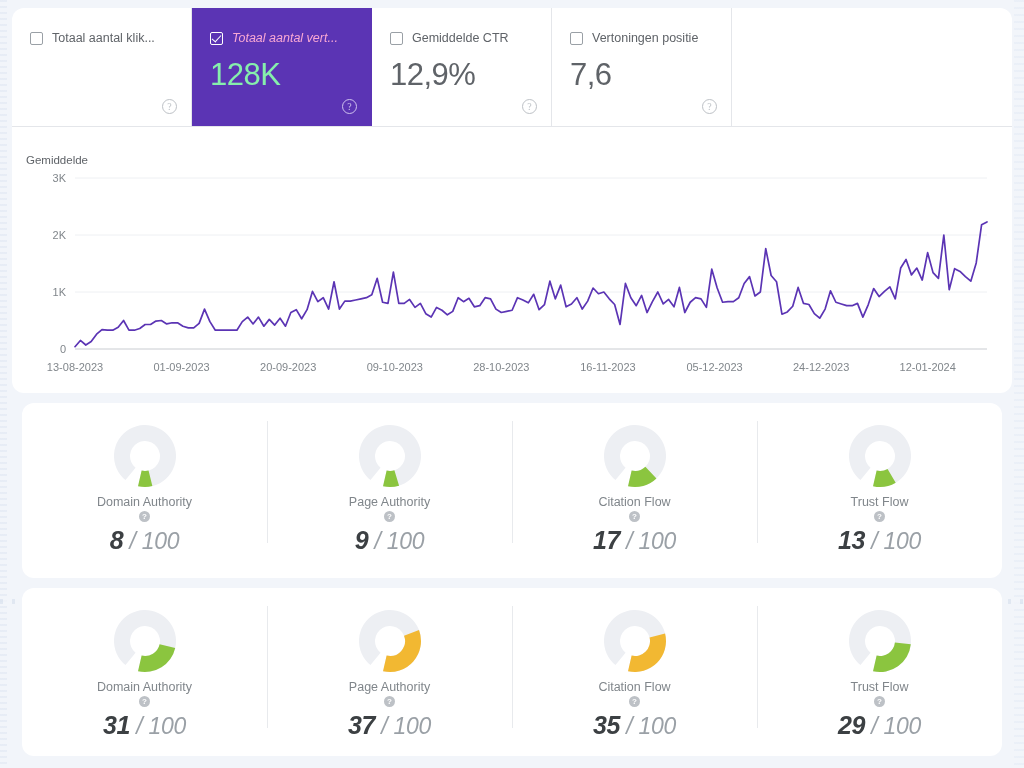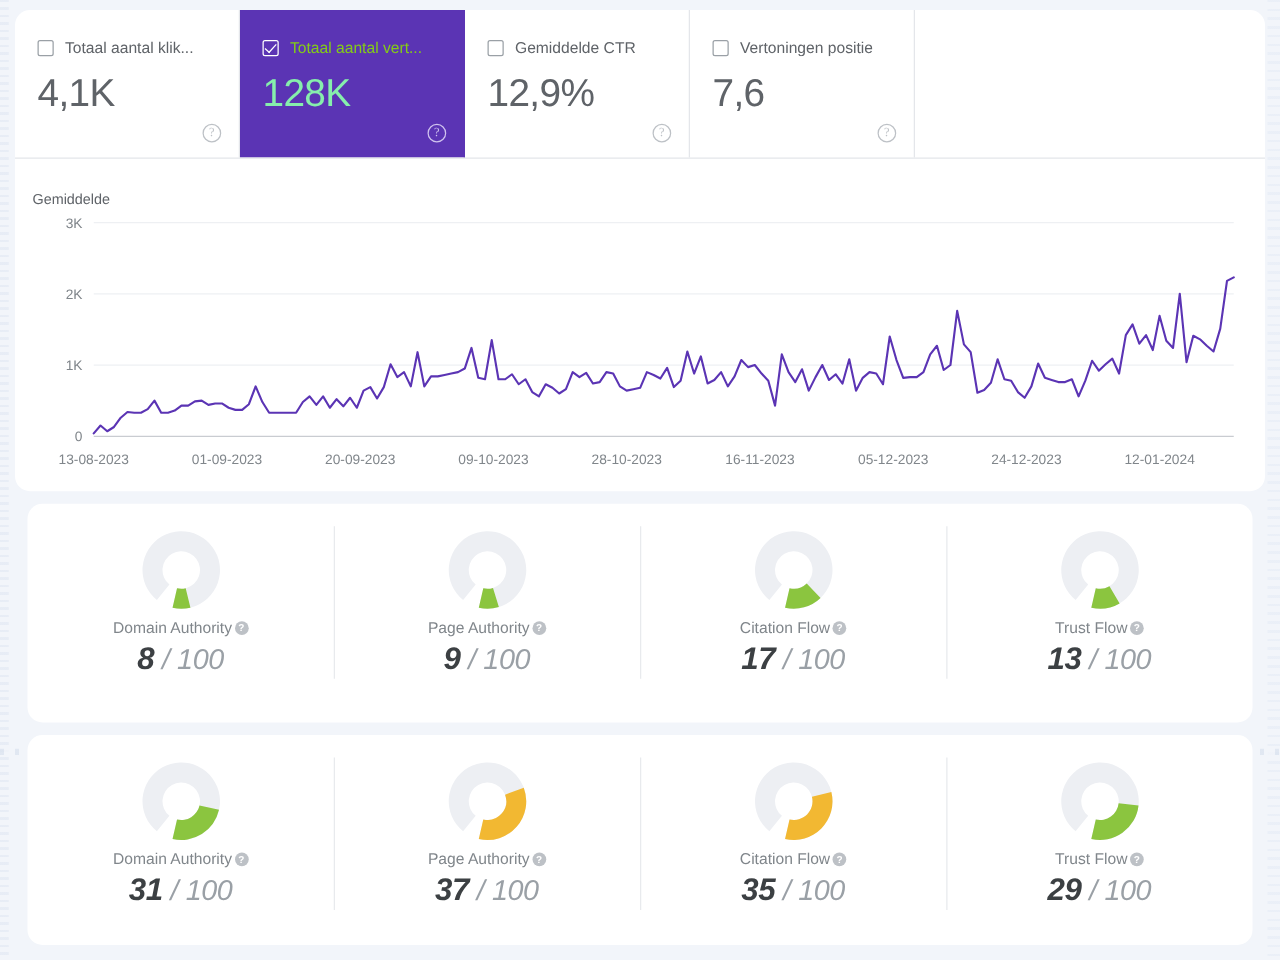--- a/index.html
+++ b/index.html
@@ -53,21 +53,21 @@
   .tile.selected .cbx { border-color: #fff; background: transparent; }
   .tile.selected .cbx::after {
     content: ""; position: absolute; left: 3.4px; top: .4px;
     width: 4px; height: 8px; border: solid #fff; border-width: 0 1.7px 1.7px 0;
     transform: rotate(42deg);
   }
   .tile-label {
     font-size: 12.5px; color: #5f6368; white-space: nowrap;
     overflow: hidden; text-overflow: ellipsis; max-width: 130px;
   }
-  .tile.selected .tile-label { color: #84cc16; }
+  .tile.selected .tile-label { color: #f9a8d4; font-style: italic; }
   .tile-value {
     margin-top: 11px; font-size: 31px; font-weight: 400; color: #5f6368;
     letter-spacing: -.5px; line-height: 36px;
   }
   .tile.selected .tile-value { color: #86efac; }
   .qmark {
     position: absolute; right: 14px; bottom: 12px;
     width: 15px; height: 15px; border: 1.2px solid #bdc1c6; border-radius: 50%;
     color: #bdc1c6; font-size: 10px; line-height: 13px; text-align: center;
     font-family: "Liberation Serif", serif;
@@ -90,21 +90,21 @@
     flex: 1 1 0; height: 100%; position: relative;
     display: flex; flex-direction: column; align-items: center;
     padding-top: 20px;
   }
   .gauge-cell + .gauge-cell::before {
     content: ""; position: absolute; left: 0; top: 18px;
     width: 1px; height: 122px; background: #e8eaed;
   }
   .gauge-label {
     margin-top: 6px; font-size: 12.5px; color: #80868b;
-    display: flex; align-items: center; gap: 2px;
+    display: flex; align-items: center; gap: 2px; flex-direction: column;
   }
   .q-fill {
     width: 11px; height: 11px; border-radius: 50%; background: #bdc1c6;
     color: #fff; font-size: 8px; line-height: 11px; text-align: center;
     font-family: "Liberation Sans", sans-serif; font-weight: bold;
   }
   .gauge-score { margin-top: 4px; font-size: 23px; color: #9aa0a6; letter-spacing: -.3px; font-style: italic; }
   .gauge-score .num { font-size: 25px; font-weight: bold; color: #3c4043; }
 </style>
 </head>
@@ -117,21 +117,20 @@
   <div class="bottom-strip"></div>
 
   <div class="card" id="top-card">
 
     <div class="tiles" id="tiles">
         <div class="tile">
           <div class="tile-head">
             <span class="cbx"></span>
             <span class="tile-label">Totaal aantal klik...</span>
           </div>
-          <div class="tile-value">4,1K</div>
           <div class="qmark">?</div>
         </div>
         <div class="tile selected">
           <div class="tile-head">
             <span class="cbx"></span>
             <span class="tile-label">Totaal aantal vert...</span>
           </div>
           <div class="tile-value">128K</div>
           <div class="qmark">?</div>
         </div>

